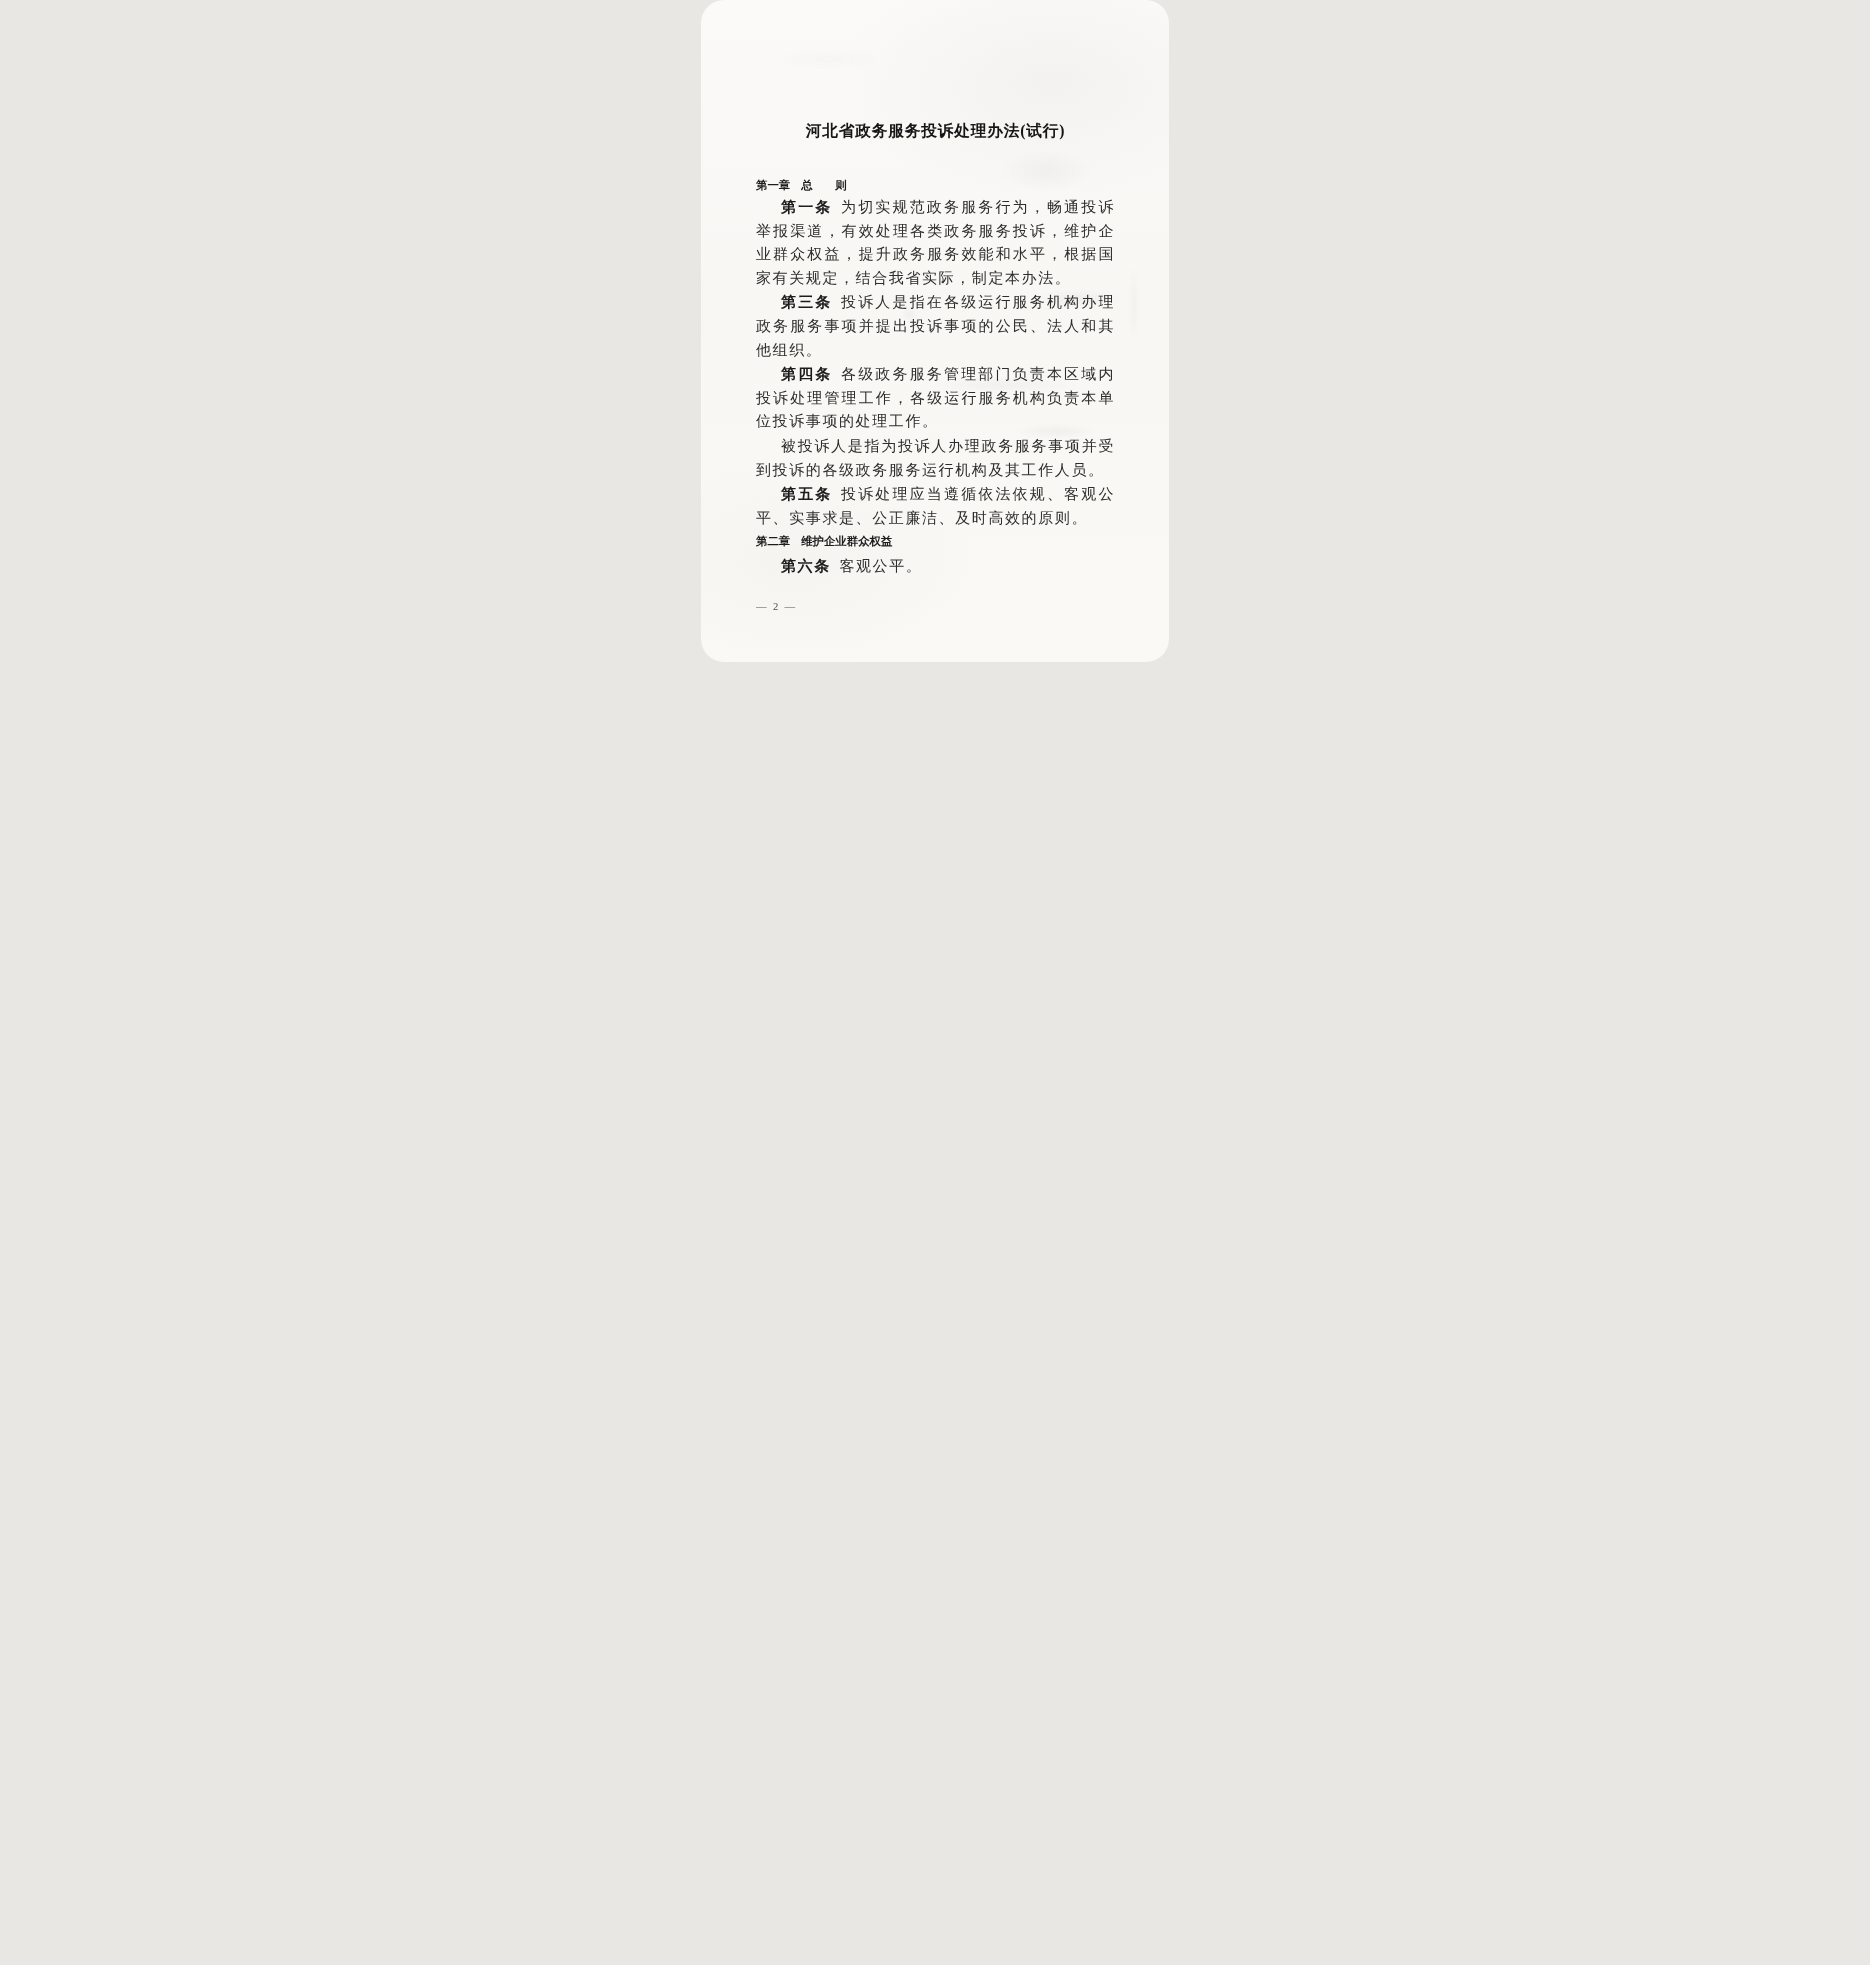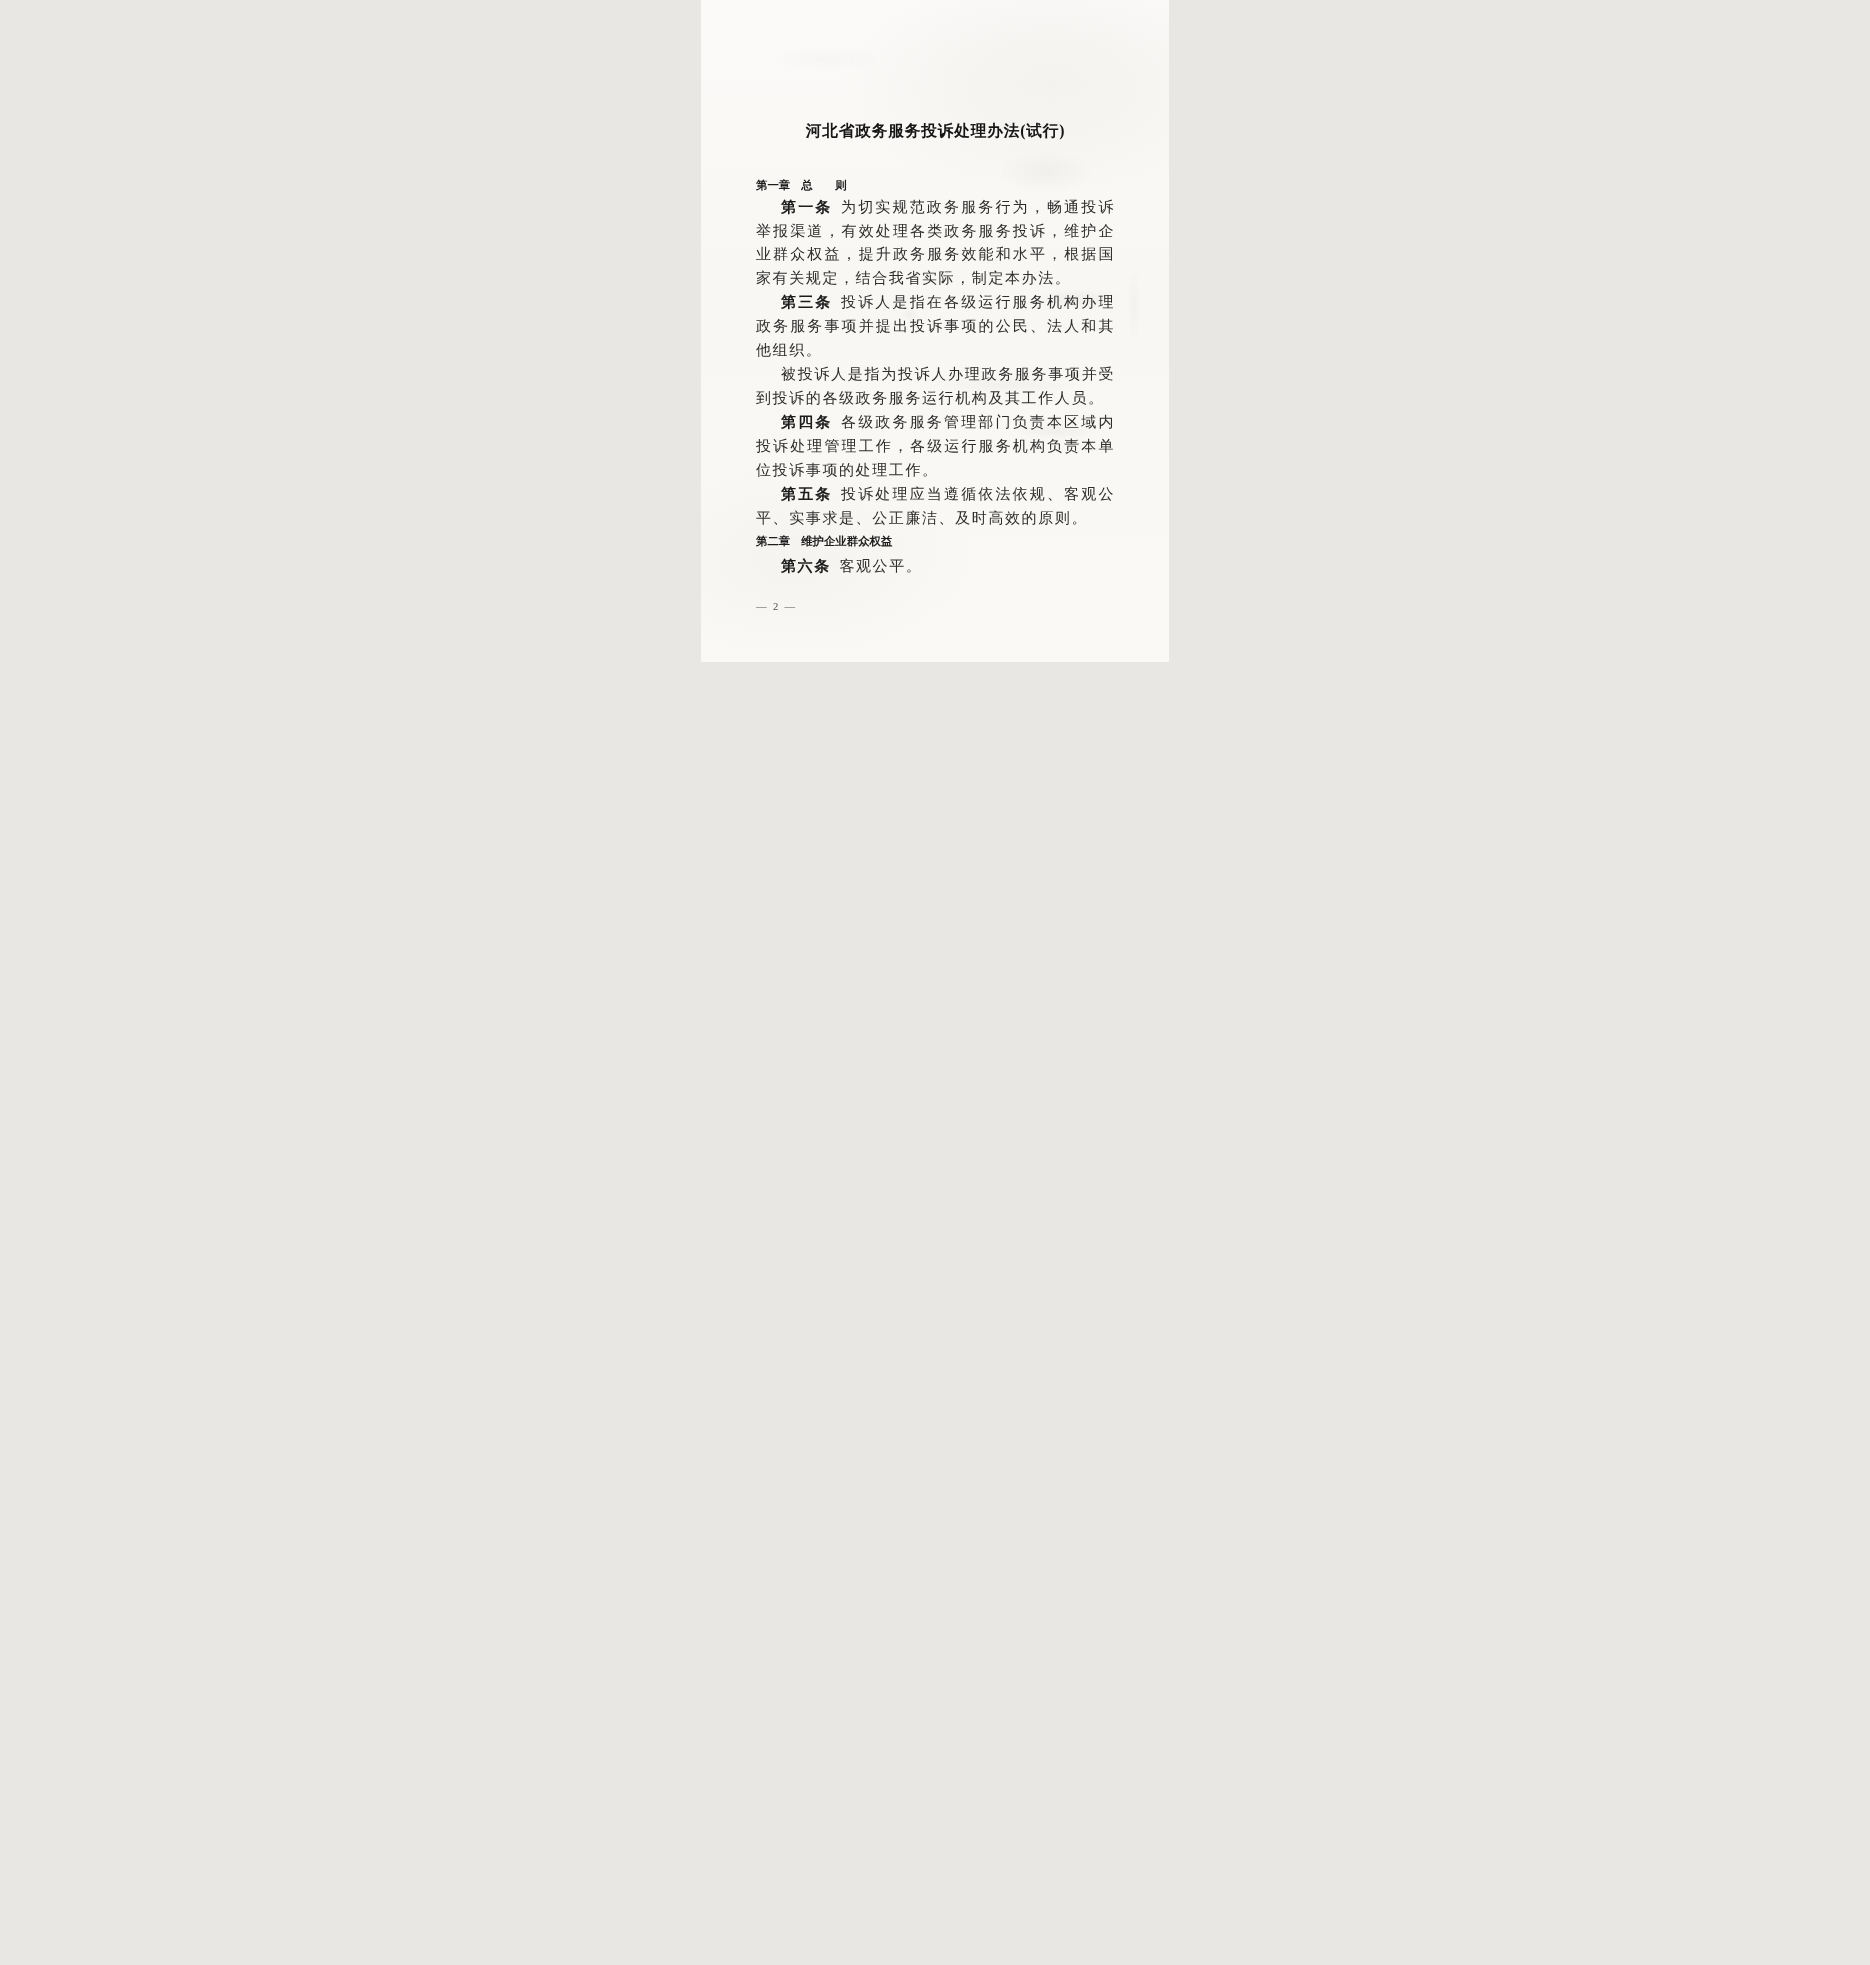--- a/index.html
+++ b/index.html
@@ -12,20 +12,21 @@
     width: 468px;
     height: 662px;
     margin: 0 auto;
     background:
       radial-gradient(ellipse 354px 197px at 75% 12%, rgba(180,178,172,0.10), rgba(0,0,0,0) 60%),
       radial-gradient(ellipse 275px 157px at 20% 85%, rgba(190,188,182,0.08), rgba(0,0,0,0) 65%),
       linear-gradient(180deg, #fbfaf8 0%, #f8f7f4 45%, #faf9f6 100%);
     overflow: hidden;
     font-family: "Liberation Serif", serif;
     color: #2b2b2b;
+    border-radius: 23px;
   }
   
   .smudge {
     position: absolute;
     background: radial-gradient(closest-side, rgba(110,110,112,0.55), rgba(110,110,112,0.0));
     filter: blur(1.6px);
     opacity: 0.12;
     border-radius: 50%;
     pointer-events: none;
   }
@@ -121,24 +122,24 @@
     </div>
 
     <div class="body-text">
       <p>
         <span class="article-label">第一条</span><span>为切实规范政务服务行为，畅通投诉举报渠道，有效处理各类政务服务投诉，维护企业群众权益，提升政务服务效能和水平，根据国家有关规定，结合我省实际，制定本办法。</span>
       </p>
       <p>
         <span class="article-label">第三条</span><span>投诉人是指在各级运行服务机构办理政务服务事项并提出投诉事项的公民、法人和其他组织。</span>
       </p>
       <p>
-        <span class="article-label"></span><span>被投诉人是指为投诉人办理政务服务事项并受到投诉的各级政务服务运行机构及其工作人员。</span>
+        <span class="article-label">第四条</span><span>各级政务服务管理部门负责本区域内投诉处理管理工作，各级运行服务机构负责本单位投诉事项的处理工作。</span>
       </p>
       <p>
-        <span class="article-label">第四条</span><span>各级政务服务管理部门负责本区域内投诉处理管理工作，各级运行服务机构负责本单位投诉事项的处理工作。</span>
+        <span class="article-label"></span><span>被投诉人是指为投诉人办理政务服务事项并受到投诉的各级政务服务运行机构及其工作人员。</span>
       </p>
       <p>
         <span class="article-label">第五条</span><span>投诉处理应当遵循依法依规、客观公平、实事求是、公正廉洁、及时高效的原则。</span>
       </p>
     </div>
 
     <div class="chapter-heading second">
       <span class="chapter-number">第二章</span><span>维护企业群众权益</span>
     </div>
 

